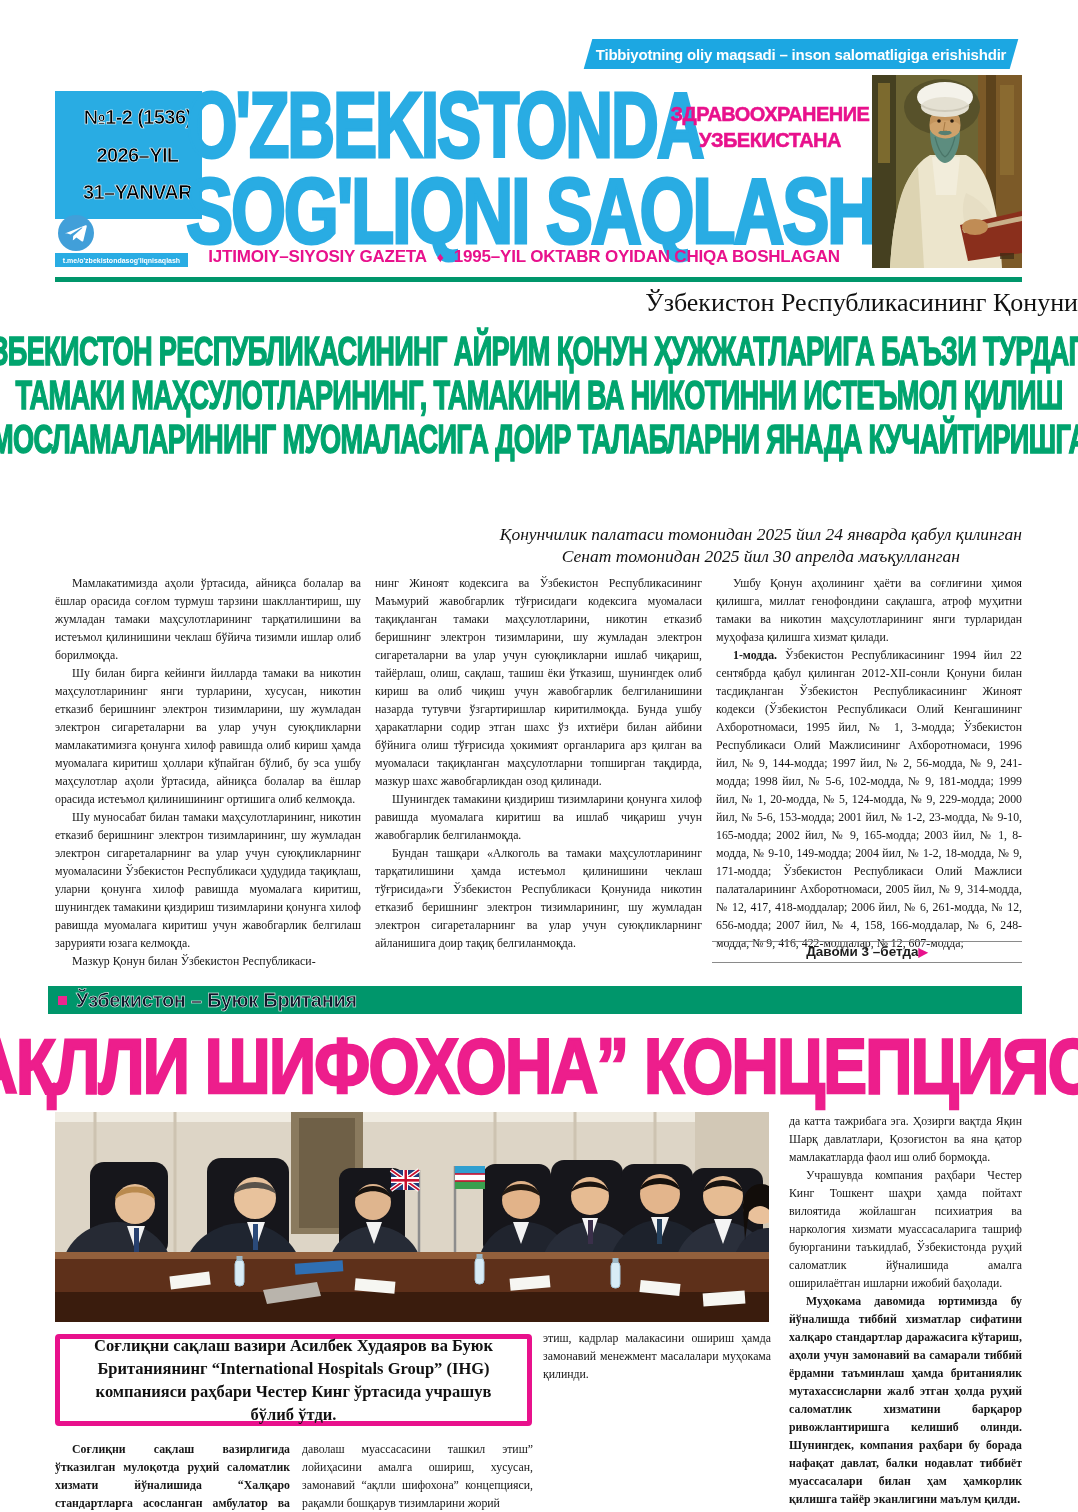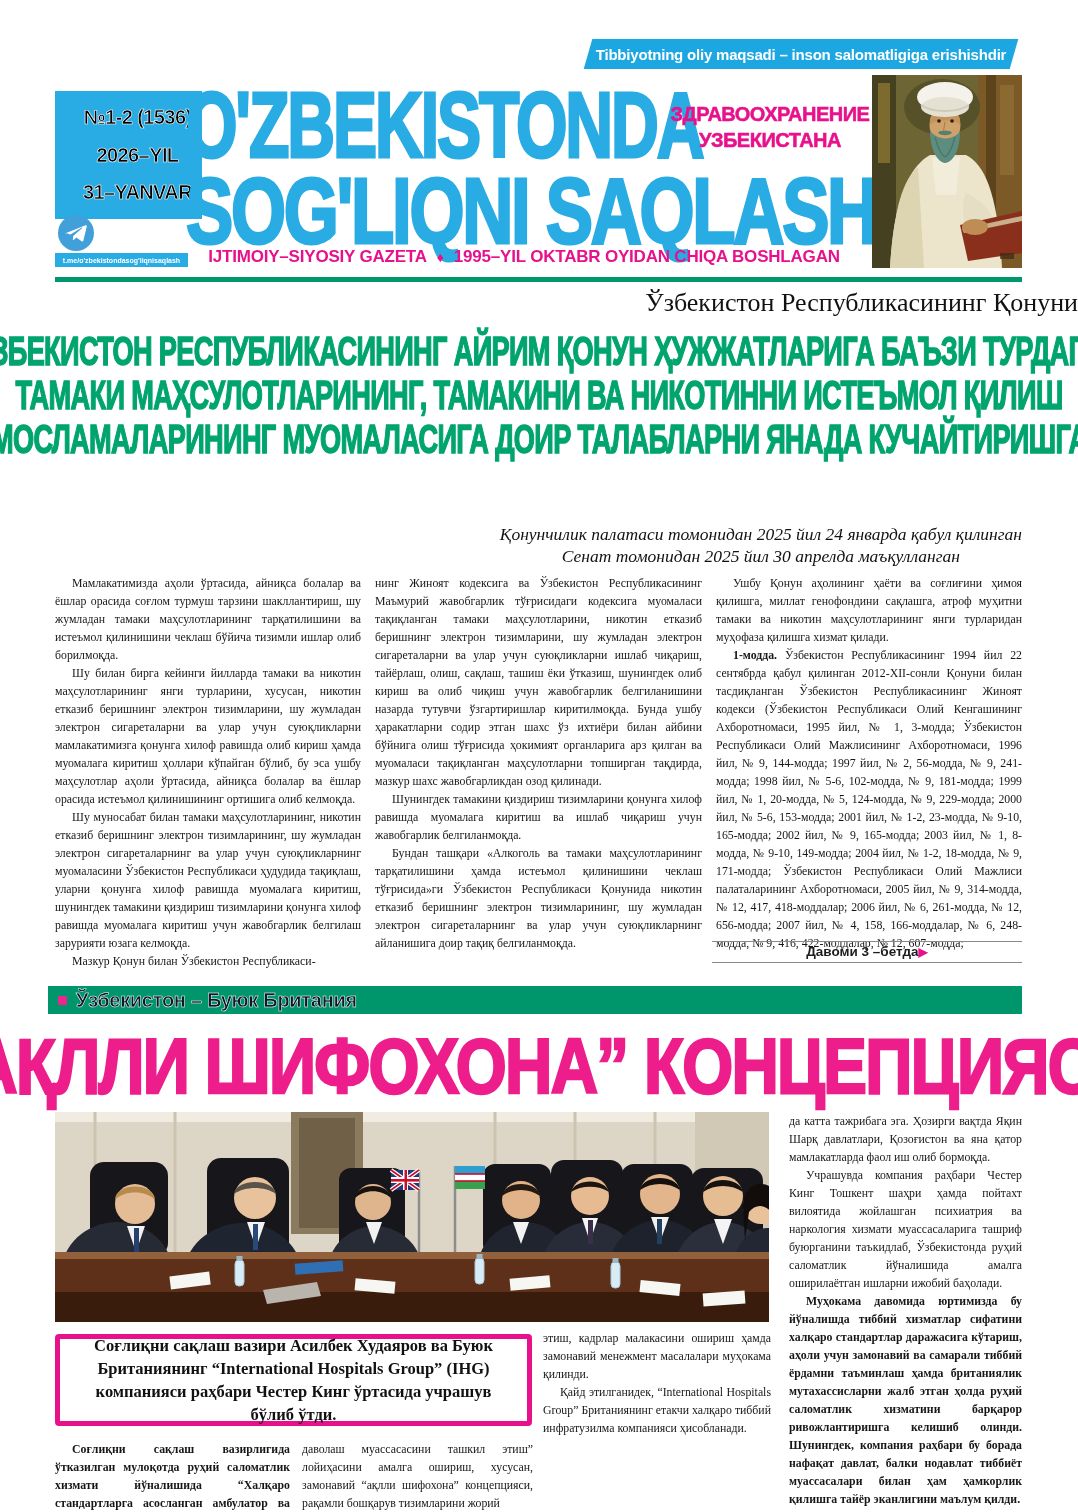--- a/index.html
+++ b/index.html
@@ -322,21 +322,20 @@
   </div>
 
   <div class="bt c2a">
     <p>Соғлиқни сақлаш вазирлигида ўтказилган мулоқотда руҳий саломатлик хизмати йўналишида “Халқаро стандартларга асосланган амбулатор ва стационар</p>
   </div>
   <div class="bt c2b">
     <p class="noind">даволаш муассасасини ташкил этиш” лойиҳасини амалга ошириш, хусусан, замонавий “ақлли шифохона” концепцияси, рақамли бошқарув тизимларини жорий</p>
   </div>
   <div class="bt c2c">
     <p class="noind">этиш, кадрлар малакасини ошириш ҳамда замонавий менежмент масалалари муҳокама қилинди.</p>
-    <p>Қайд этилганидек, “International Hospitals Group” Британиянинг етакчи халқаро тиббий инфратузилма компанияси ҳисобланади.</p>
   </div>
   <div class="bt c2d">
     <p class="noind">да катта тажрибага эга. Ҳозирги вақтда Яқин Шарқ давлатлари, Қозоғистон ва яна қатор мамлакатларда фаол иш олиб бормоқда.</p>
     <p>Учрашувда компания раҳбари Честер Кинг Тошкент шаҳри ҳамда пойтахт вилоятида жойлашган психиатрия ва наркология хизмати муассасаларига ташриф буюрганини таъкидлаб, Ўзбекистонда руҳий саломатлик йўналишида амалга оширилаётган ишларни ижобий баҳолади.</p>
     <p class="b">Муҳокама давомида юртимизда бу йўналишда тиббий хизматлар сифатини халқаро стандартлар даражасига кўтариш, аҳоли учун замонавий ва самарали тиббий ёрдамни таъминлаш ҳамда британиялик мутахассисларни жалб этган ҳолда руҳий саломатлик хизматини барқарор ривожлантиришга келишиб олинди. Шунингдек, компания раҳбари бу борада нафақат давлат, балки нодавлат тиббиёт муассасалари билан ҳам ҳамкорлик қилишга тайёр эканлигини маълум қилди.</p>
     <p class="byline">@ssvuz</p>
   </div>
 
 </div>
 

